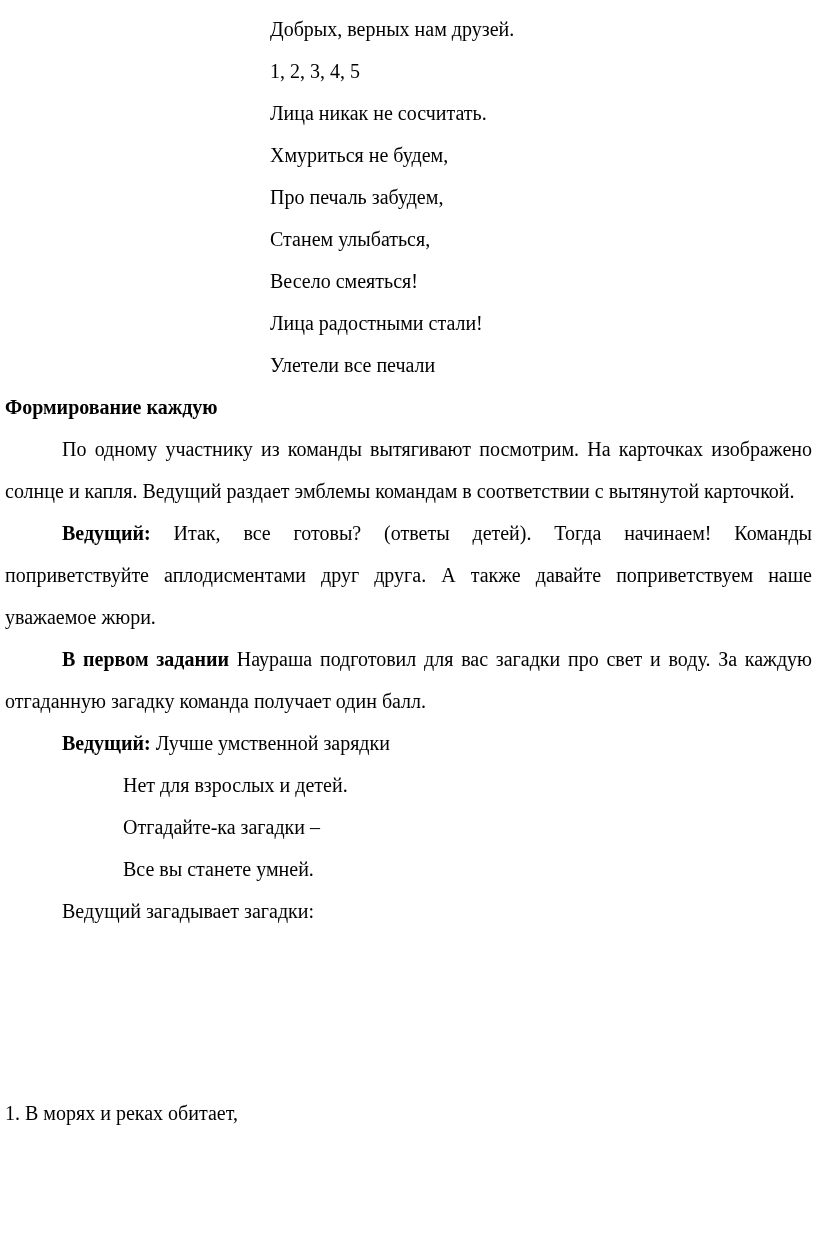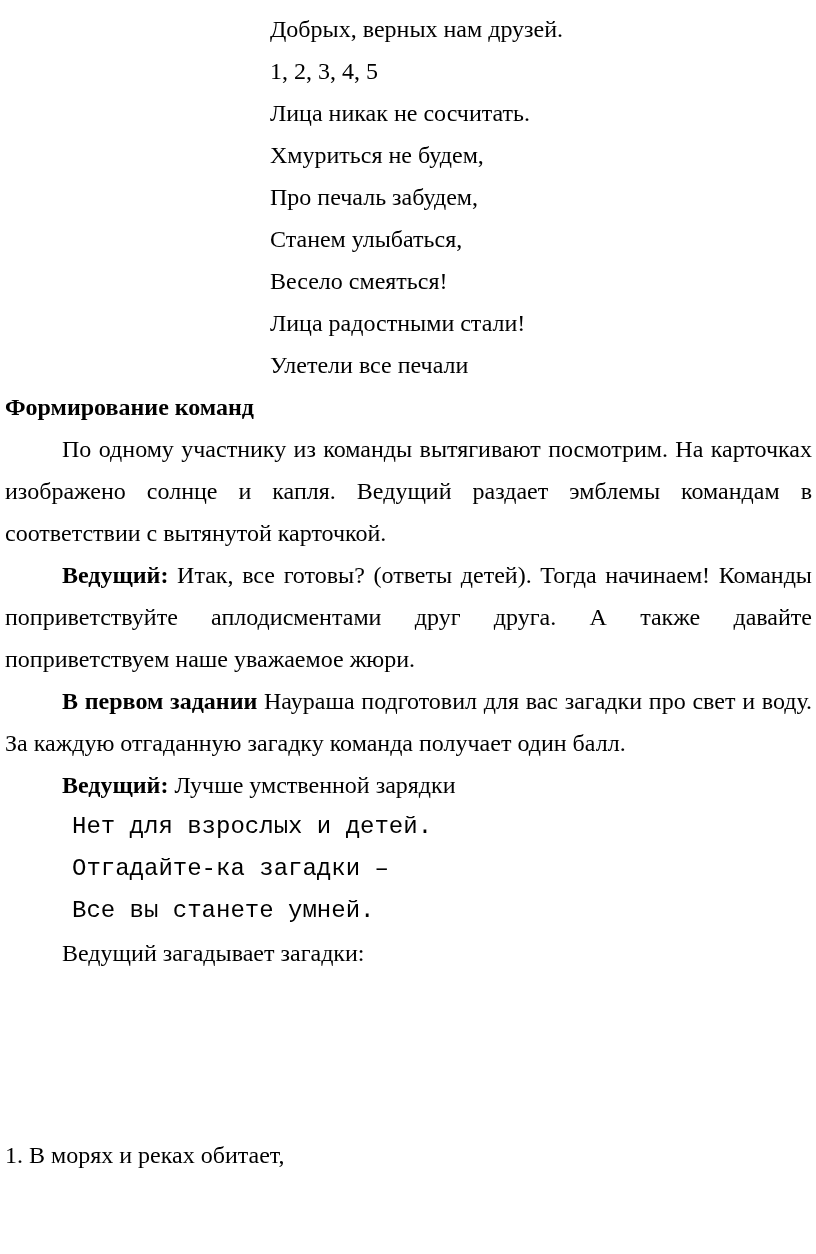--- a/index.html
+++ b/index.html
@@ -9,21 +9,21 @@
   }
   .page {
     position: relative;
     width: 816px;
     height: 1254px;
     background: #ffffff;
     overflow: hidden;
     box-sizing: border-box;
     padding: 8px 4px 0 5px;
     font-family: "Liberation Serif", "DejaVu Serif", serif;
-    font-size: 24px;
+    font-size: 20px;
     line-height: 42px;
     color: #000000;
   }
   .poem {
     margin-left: 265px;
   }
   .poem .line {
     white-space: nowrap;
   }
   p {
@@ -33,22 +33,21 @@
   .heading {
     font-weight: bold;
   }
   .justify {
     text-align: justify;
   }
   .indent {
     text-indent: 57px;
   }
   .verse {
-    margin-left: 67px;
-    font-family: Liberation Mono, monospace;
+    margin-left: 118px;
   }
   .footer-line {
     margin-top: 160px;
   }
   b { font-weight: bold; }
 </style>
 </head>
 <body>
 
 <div class="page">
@@ -58,21 +57,21 @@
     <div class="line">1, 2, 3, 4, 5</div>
     <div class="line">Лица никак не сосчитать.</div>
     <div class="line">Хмуриться не будем,</div>
     <div class="line">Про печаль забудем,</div>
     <div class="line">Станем улыбаться,</div>
     <div class="line">Весело смеяться!</div>
     <div class="line">Лица радостными стали!</div>
     <div class="line">Улетели все печали</div>
   </div>
 
-  <p class="heading">Формирование команд</p>
+  <p class="heading">Формирование каждую</p>
 
   <p class="justify indent">По одному участнику из команды вытягивают посмотрим. На карточках изображено солнце и капля. Ведущий раздает эмблемы командам в соответствии с вытянутой карточкой.</p>
 
   <p class="justify indent"><b>Ведущий:</b><span> Итак, все готовы? (ответы детей). Тогда начинаем! Команды поприветствуйте аплодисментами друг друга. А также давайте поприветствуем наше уважаемое жюри.</span></p>
 
 
   <p class="justify indent"><b>В первом задании</b><span> Наураша подготовил для вас загадки про свет и воду. За каждую отгаданную загадку команда получает один балл.</span></p>
 
   <p class="indent"><b>Ведущий:</b><span> Лучше умственной зарядки</span></p>
 

